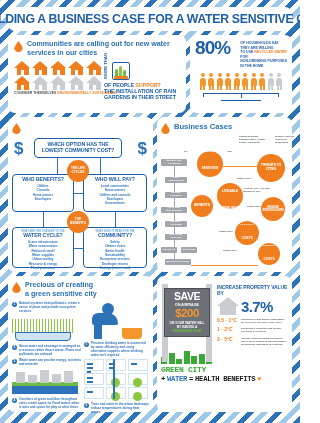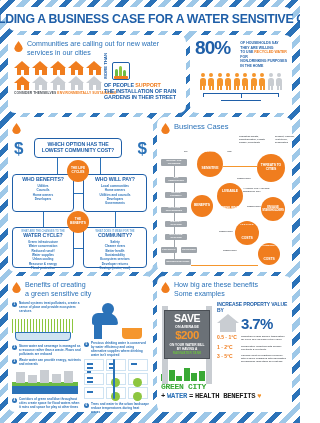--- a/index.html
+++ b/index.html
@@ -37,21 +37,21 @@
 
   
   #block-communities { left: 8px; top: 35px; width: 178px; height: 78px; padding: 5px 6px; }
   .sec-head { display: flex; align-items: flex-start; gap: 4px; }
   .drop {
     width: 9px; height: 11px; flex: 0 0 9px; margin-top: 1px;
     background: #f07d1e;
     border-radius: 50% 50% 50% 50% / 62% 62% 38% 38%;
     clip-path: polygon(50% 0%, 88% 45%, 100% 72%, 78% 100%, 22% 100%, 0% 72%, 12% 45%);
   }
-  .sec-head-txt { font-size: 7.1px; font-weight: normal; color: #2b72b8; line-height: 1.22; }
+  .sec-head-txt { font-size: 7.1px; font-weight: bold; color: #2b72b8; line-height: 1.22; }
 
   .house-grid { display: flex; flex-wrap: wrap; gap: 1px; width: 92px; margin-top: 4px; }
   .house { width: 17px; height: 14px; position: relative; }
   .house .roof {
     position: absolute; top: 0; left: 0; width: 0; height: 0;
     border-left: 8.5px solid transparent; border-right: 8.5px solid transparent;
     border-bottom: 7px solid currentColor;
   }
   .house .body { position: absolute; top: 7px; left: 2.5px; width: 12px; height: 7px; background: currentColor; }
   .house .door { position: absolute; top: 9px; left: 7px; width: 3px; height: 5px; background: #ffffff; }
@@ -191,21 +191,21 @@
   .art-map { width: 64px; height: 40px; position: relative; display: grid;
     grid-template-columns: repeat(3, 1fr); grid-template-rows: repeat(3, 1fr); gap: 2px; }
   .art-map .cell { background: #ffffff; border: 1px solid #cfe3f2; position: relative; }
   .art-map .blob { position: absolute; width: 9px; height: 9px; border-radius: 50%; background: #8dc63f; top: 4px; left: 4px; }
   .art-map .bar { position: absolute; background: #2b72b8; width: 6px; height: 2px; top: 3px; left: 2px; }
   .art-map .bar.b2 { top: 7px; } .art-map .bar.b3 { top: 11px; width: 4px; }
   .art-map .river { position: absolute; top: 0; bottom: 0; left: 46%; width: 2px; background: #2b72b8; border-radius: 2px; }
 
   
   #block-howbig { left: 157px; top: 276px; width: 135px; height: 136px; padding: 5px 4px; }
-  #hb-body { display: flex; gap: 4px; margin-top: 3px; align-items: center; }
+  #hb-body { display: flex; gap: 4px; margin-top: 3px; }
 
   .sign { width: 52px; position: relative; }
   .sign .post { position: absolute; top: 0; width: 6px; height: 78px; background: #c9cdd2; }
   .sign .post.l { left: 1px; } .sign .post.r { right: 1px; }
   .sign .plate {
     position: relative; margin: 4px 3px 0; background: #6b7177;
     border: 1.3px solid #4a4f55; padding: 3px 2px; text-align: center; z-index: 2;
   }
   #sign-save { font-size: 10.5px; font-weight: bold; color: #ffffff; line-height: 0.95; letter-spacing: -0.4px; }
   #sign-avg { font-size: 3.6px; font-weight: bold; color: #ffffff; line-height: 1.2; margin-top: 1px; }
@@ -563,21 +563,21 @@
       <div class="conn v c-gray" style="left:13px;top:116px;height:6px;"></div>
       <div class="conn h c-orange" style="left:62px;top:29px;width:34px;"></div>
       <div class="conn h c-orange" style="left:30px;top:128px;width:67px;"></div>
     </div>
   </div>
 
   <div class="panel" id="block-benefits">
     <div class="sec-head">
       <span class="drop"></span>
       <span class="sec-head-txt">
-        <span>Benefits of creating</span><br>
+        <span>Precious of creating</span><br>
         <span>a green sensitive city</span>
       </span>
     </div>
 
     <div id="ben-cols">
       <div id="ben-left">
         <div class="bitem">
           <span class="bnum">1</span>
           <span class="btxt">Natural systems treat pollutants, create a sense of place and provide ecosystem services</span>
         </div>
@@ -655,27 +655,20 @@
         </div>
         <div class="bitem" style="margin-top:3px;">
           <span class="bnum">6</span>
           <span class="btxt">Trees and water in the urban landscape reduce temperatures during heat waves</span>
         </div>
       </div>
     </div>
   </div>
 
   <div class="panel" id="block-howbig">
-    <div class="sec-head">
-      <span class="drop"></span>
-      <span class="sec-head-txt">
-        <span>How big are these benefits</span><br>
-        <span>Some examples</span>
-      </span>
-    </div>
 
     <div id="hb-body">
       <div class="sign">
         <div class="post l"></div>
         <div class="post r"></div>
         <div class="plate">
           <div id="sign-save">SAVE</div>
           <div id="sign-avg">ON AVERAGE</div>
           <div id="sign-amt">$200</div>
           <div id="sign-foot">

